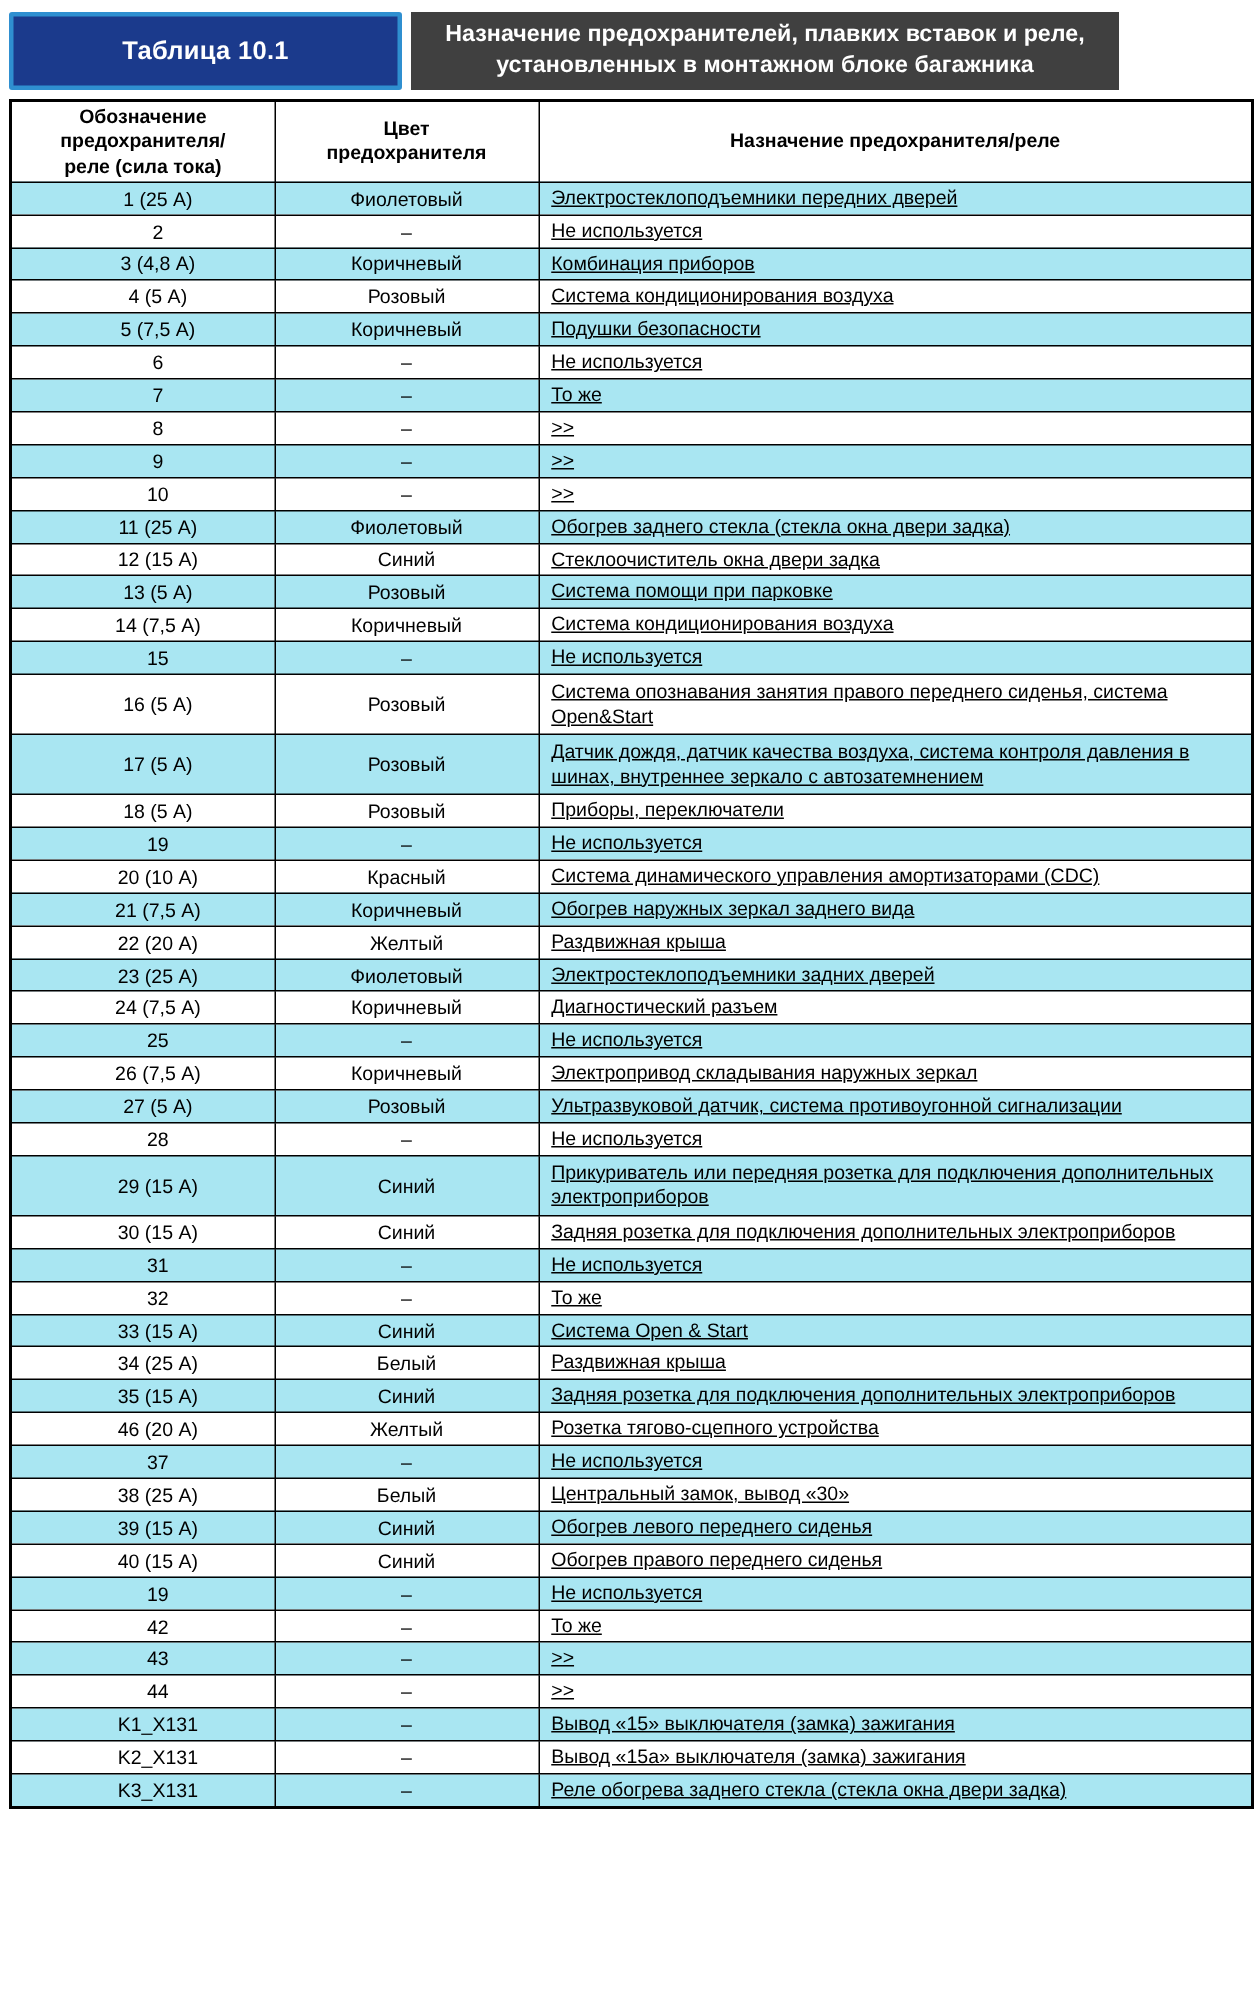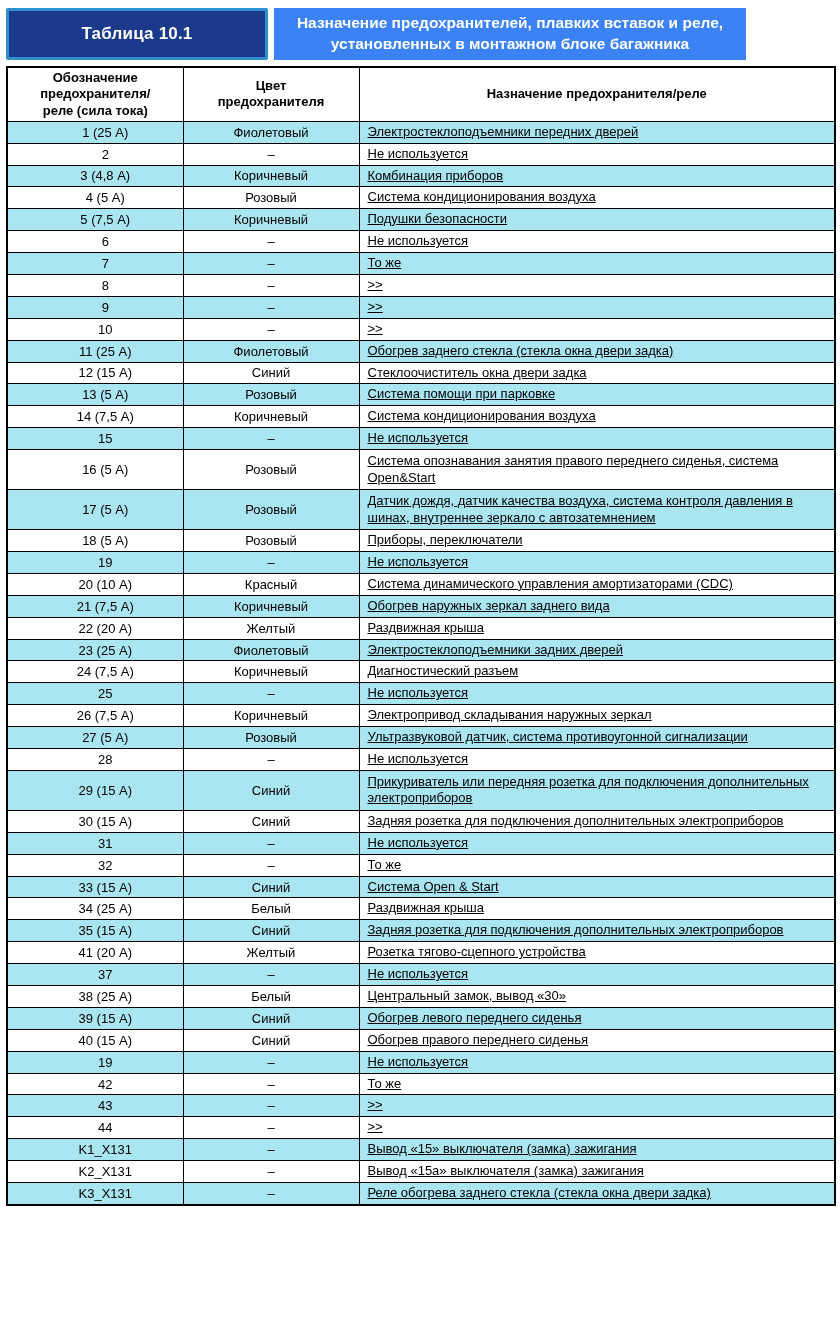--- a/index.html
+++ b/index.html
@@ -41,21 +41,21 @@
   }
   .table-badge span {
     color: #ffffff;
     font-weight: bold;
     font-size: 17px;
     letter-spacing: 0.2px;
   }
   .header-title {
     flex: 1;
     margin-left: 6px;
-    background: #3b82f6;
+    background: #404040;
     display: flex;
     flex-direction: column;
     align-items: center;
     justify-content: center;
     text-align: center;
     padding: 2px 8px;
     box-sizing: border-box;
   }
   .header-title .line {
     color: #ffffff;
@@ -323,21 +323,21 @@
           <td class="id">34 (25 А)</td>
           <td class="color">Белый</td>
           <td class="desc">Раздвижная крыша</td>
         </tr>
         <tr class="alt">
           <td class="id">35 (15 А)</td>
           <td class="color">Синий</td>
           <td class="desc">Задняя розетка для подключения дополнительных электроприборов</td>
         </tr>
         <tr class="plain">
-          <td class="id">41 (20 А)</td>
+          <td class="id">46 (20 А)</td>
           <td class="color">Желтый</td>
           <td class="desc">Розетка тягово-сцепного устройства</td>
         </tr>
         <tr class="alt">
           <td class="id">37</td>
           <td class="color">–</td>
           <td class="desc">Не используется</td>
         </tr>
         <tr class="plain">
           <td class="id">38 (25 А)</td>

